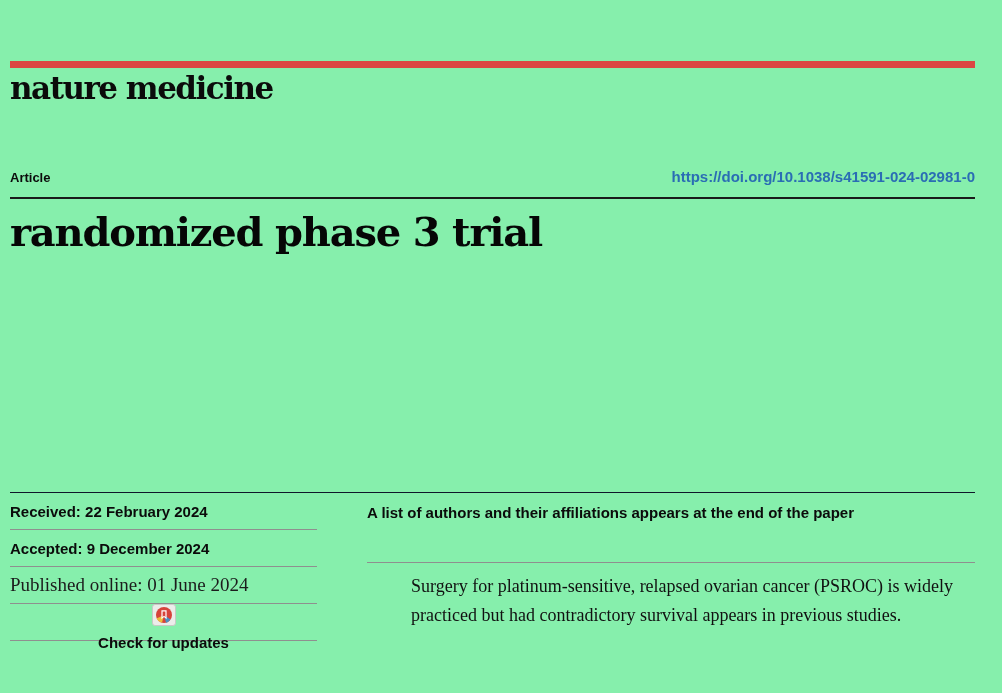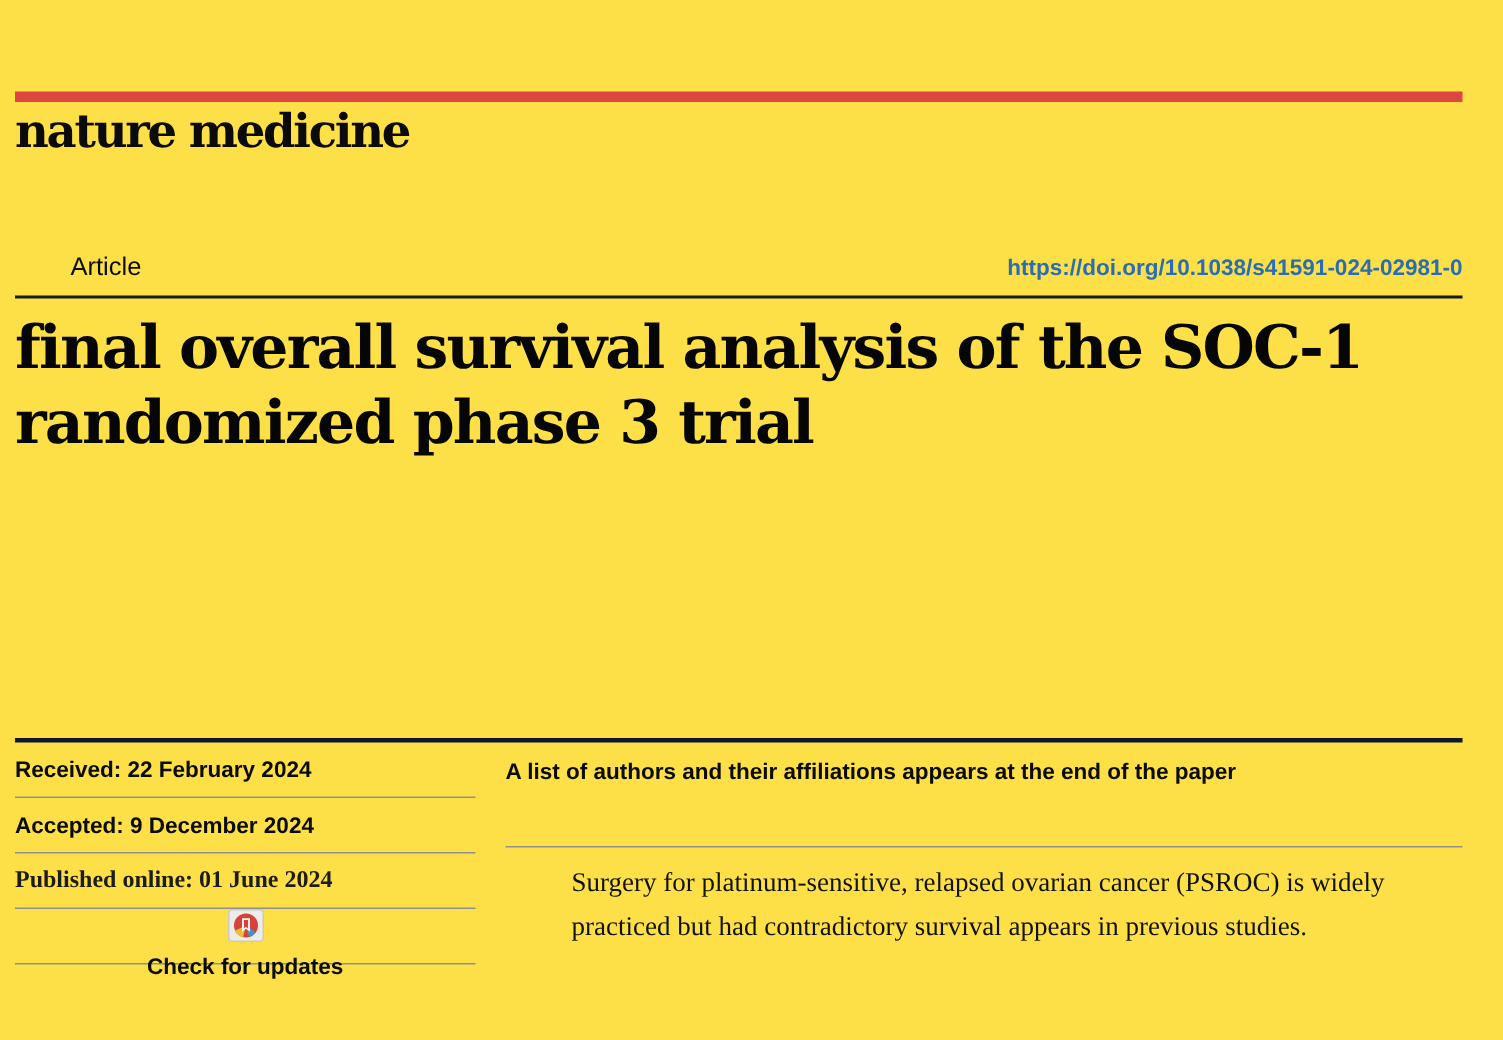--- a/index.html
+++ b/index.html
@@ -1,58 +1,59 @@
 <!DOCTYPE html>
 <html><head>
 <meta charset="utf-8">
 <style>
   * { margin: 0; padding: 0; box-sizing: border-box; }
   html, body { width: 1002px; height: 693px; background: #ffffff; overflow: hidden; }
   body { font-family: "Liberation Sans", sans-serif; color: #000; position: relative; }
 
-  .page { position: absolute; inset: 0; background: #fde047; }
+  .page { position: absolute; inset: 0; background: #86efac; }
 
   
   .brand-bar { position: absolute; left: 10px; top: 61px; width: 965px; height: 7px; background: #dc4743; }
   .brand-logo {
     position: absolute; left: 10px; top: 70px;
     font-family: "DejaVu Serif", serif; font-weight: 700;
     font-size: 31px; letter-spacing: -1.5px; color: #0b0b0b;
   }
 
   
   .article-row {
     position: absolute; left: 10px; top: 168px; width: 965px;
     display: flex; justify-content: space-between; align-items: baseline;
   }
-  .article-label { font-weight: 400; font-size: 17px; color: #0b0b0b; margin-left: 37px; }
+  .article-label { font-weight: 700; font-size: 13px; color: #0b0b0b; }
   .doi-link { font-weight: 700; font-size: 15px; color: #2a6db4; text-decoration: none; cursor: pointer; padding-left: 44px; }
   .header-rule { position: absolute; left: 10px; top: 197px; width: 965px; height: 2px; background: #1a1a1a; }
 
   
   .article-title {
     position: absolute; left: 10px; top: 207px; width: 965px;
     font-family: "DejaVu Serif", serif; font-weight: 700;
     font-size: 40px; line-height: 50px; letter-spacing: -1.2px; color: #060606;
   }
   .article-title .tline { white-space: nowrap; }
 
   
   .info-section {
     position: absolute; left: 10px; top: 492px; width: 965px;
-    border-top: 3px solid #0f172a;
+    border-top: 1px solid #0f172a;
     display: flex;
+    gap: 30px;
   }
   .history-col { width: 307px; flex: none; }
   .history-row {
     height: 37px; border-bottom: 1px solid #8f8f8f;
     display: flex; align-items: center;
   }
   .history-label { font-weight: 700; font-size: 15px; color: #0b0b0b; }
-  .published-label { font-family: "Liberation Serif", serif; font-weight: 700; font-size: 16px; color: #1c1c1c; }
+  .published-label { font-family: "Liberation Serif", serif; font-weight: 400; font-size: 19px; color: #1c1c1c; }
   .check-row { gap: 8px; cursor: pointer; flex-direction: column; }
   .crossmark-icon { width: 24px; height: 22px; flex: none; display: block; }
 
   .right-col { margin-left: 20px; flex: 1; }
   .authors-note { padding-top: 11px; font-weight: 700; font-size: 15px; color: #0b0b0b; }
   .right-rule { margin-top: 41px; height: 1px; background: #8f8f8f; width: 100%; }
   .abstract {
     margin-top: 9px;
     font-family: "Liberation Serif", serif;
     font-size: 18px; line-height: 29px; color: #111; margin-left: 44px;
@@ -67,21 +68,20 @@
   <div class="brand-bar"></div>
   <div class="brand-logo">nature medicine</div>
 
   <div class="article-row">
     <span class="article-label">Article</span>
     <a class="doi-link">https://doi.org/10.1038/s41591-024-02981-0</a>
   </div>
   <div class="header-rule"></div>
 
   <h1 class="article-title">
-    <div class="tline">final overall survival analysis of the SOC-1</div>
     <div class="tline">randomized phase 3 trial</div>
   </h1>
 
   <div class="info-section">
 
     <div class="history-col">
       <div class="history-row">
         <span class="history-label">Received: 22 February 2024</span>
       </div>
       <div class="history-row">

